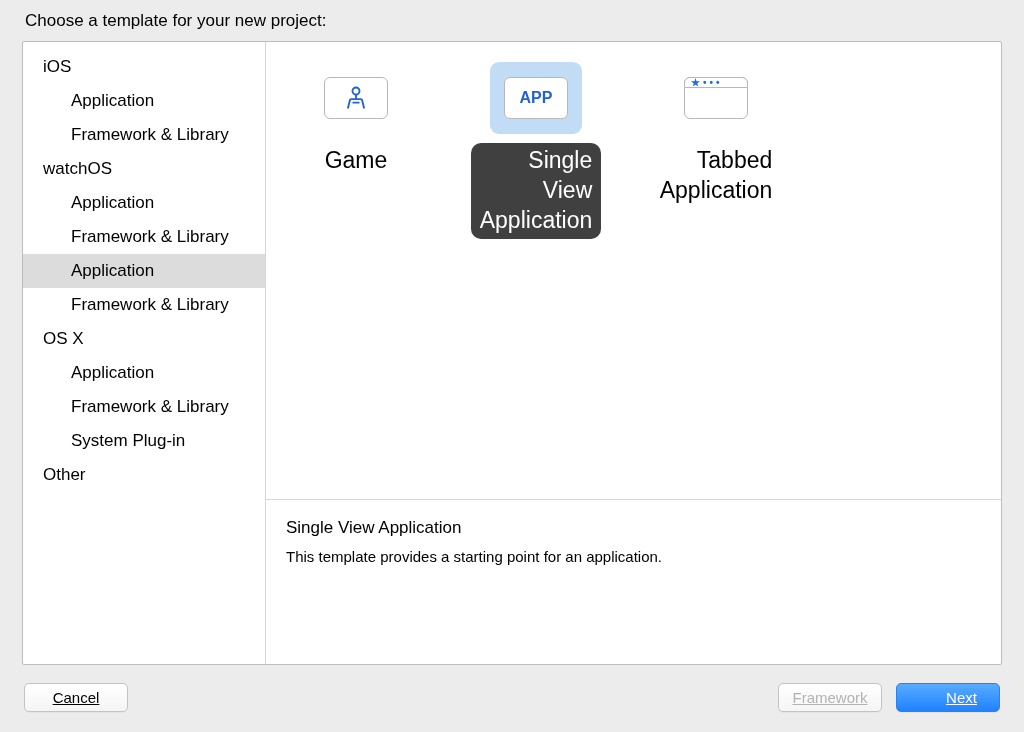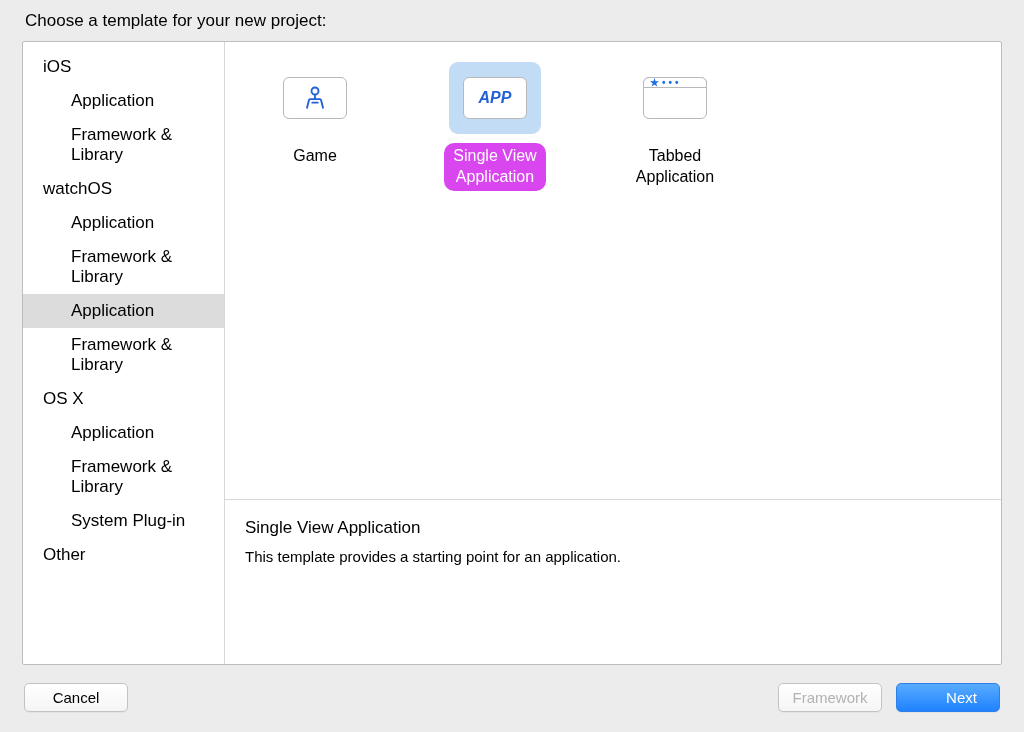--- a/index.html
+++ b/index.html
@@ -21,21 +21,21 @@
     }
     .main-panel {
       flex: 1;
       display: flex;
       background: #fff;
       border: 1px solid #bdbdbd;
       border-radius: 2px;
       overflow: hidden;
     }
     .sidebar {
-      width: 202px;
+      width: 243px;
       border-right: 1px solid #d7d7d7;
       padding-top: 8px;
       overflow-y: auto;
     }
     .sidebar-platform {
       font-size: 17px;
       padding: 7px 0 7px 20px;
       cursor: default;
     }
     .sidebar-item {
@@ -69,46 +69,45 @@
     .template-icon-wrap {
       width: 92px;
       height: 72px;
       border-radius: 9px;
       display: flex;
       align-items: center;
       justify-content: center;
     }
     .template-item.selected .template-icon-wrap {
       background: #c3dcf6;
-      font-style: italic;
     }
     .template-icon-inner {
       width: 64px;
       height: 42px;
       background: #fff;
       border: 1px solid #b8b8b8;
       border-radius: 6px;
       display: flex;
       align-items: center;
       justify-content: center;
       font-size: 16px;
       font-weight: 700;
       color: #2262d4;
       position: relative;
     }
     .template-label {
       margin-top: 9px;
-      text-align: center;
-      font-size: 16px;
+      text-align: right;
+      font-size: 23px;
       line-height: 1.3;
       padding: 3px 9px;
       border-radius: 10px;
     }
     .template-item.selected .template-label {
-      background: #d946ef;
+      background: #404040;
       color: #fff;
     }
     .tabbed-topbar {
       position: absolute;
       top: -1px; left: -1px; right: -1px;
       height: 11px;
       background: #fff;
       border: 1px solid #b8b8b8;
       border-radius: 6px 6px 0 0;
       display: flex;
@@ -141,20 +140,21 @@
     .btn {
       min-width: 104px;
       height: 29px;
       border: 1px solid #c3c3c3;
       border-radius: 5px;
       background: linear-gradient(#ffffff, #f5f5f5);
       font-size: 15px;
       cursor: pointer;
       color: #000;
       box-shadow: 0 1px 0 rgba(0,0,0,0.03);
+      text-decoration: underline;
     }
     .btn:disabled {
       color: #b3b3b3;
       cursor: default;
     }
     .btn.primary {
       background: linear-gradient(#58abff, #1f82ff);
       border: 1px solid #2f7fe8;
       color: #fff;
       padding-left: 27px;

